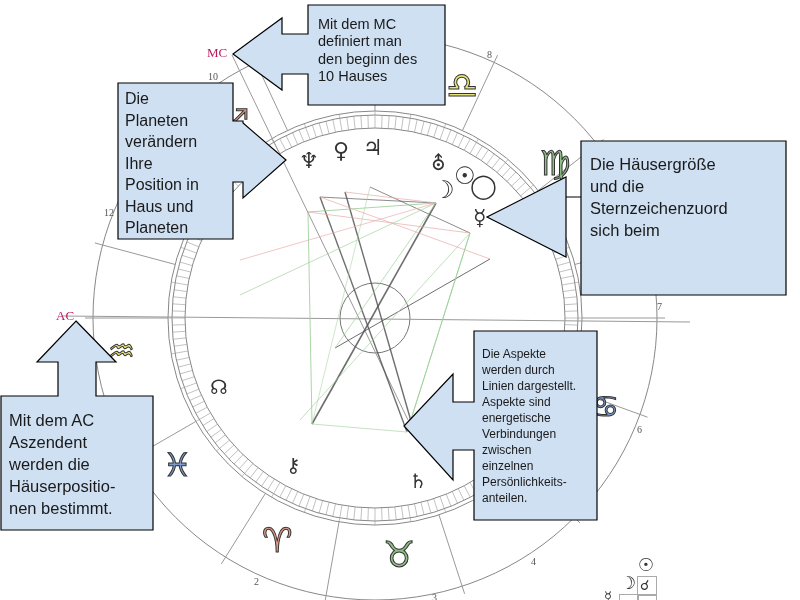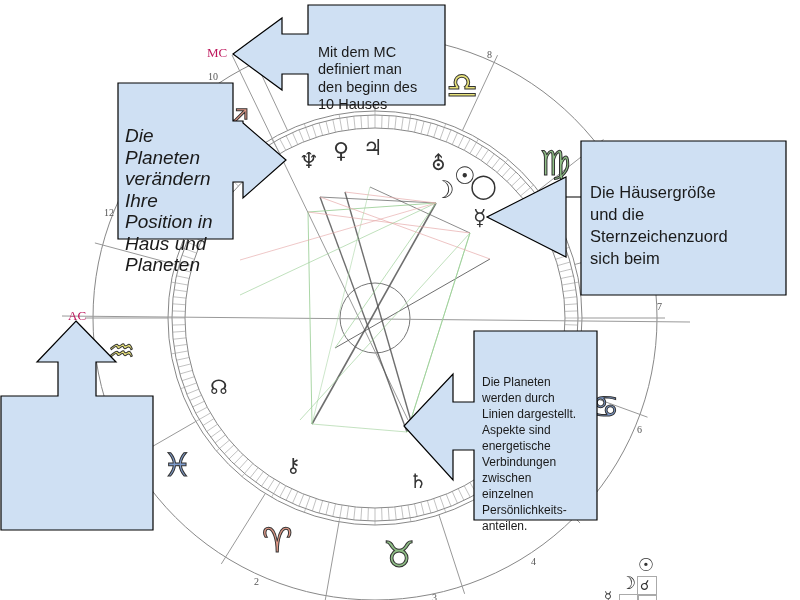--- a/index.html
+++ b/index.html
@@ -1,21 +1,21 @@
 <!DOCTYPE html>
 <html><head>
 <meta charset="utf-8">
 <style>
   html, body { margin:0; padding:0; }
   body { width:800px; height:600px; overflow:hidden; background:#ffffff; position:relative;
          font-family: "Liberation Sans", sans-serif; }
   #wheel { position:absolute; left:0; top:0; width:800px; height:600px; }
   .callout { position:absolute; }
   .callout svg { position:absolute; left:0; top:0; overflow:visible; }
-  .callout .txt { position:absolute; color:#1a1a1a; line-height:1.2;margin-top:28px; }
+  .callout .txt { position:absolute; color:#1a1a1a; line-height:1.2; }
   .glyph { position:absolute; font-family: "DejaVu Sans", sans-serif; line-height:1; }
   .hnum { position:absolute; font-family:"Liberation Serif", serif; font-size:10px; color:#555; }
   .axislabel { position:absolute; font-family:"Liberation Serif", serif; font-size:13px; color:#be185d; }
 </style>
 </head>
 <body>
 
 <svg id="wheel" viewBox="0 0 800 600">
   <g id="wheel-static" fill="none" stroke="#888" stroke-width="1">
     <circle cx="375" cy="318" r="282"></circle>
@@ -242,21 +242,21 @@
       <line x1="312" y1="424" x2="407" y2="432" stroke="#9ccf97" stroke-width="0.7" opacity="0.85"></line>
       <line x1="436" y1="203" x2="335" y2="348" stroke="#9ccf97" stroke-width="0.8" opacity="0.85"></line>
       <line x1="370" y1="187" x2="312" y2="424" stroke="#9ccf97" stroke-width="0.6" opacity="0.85"></line>
       <line x1="240" y1="295" x2="436" y2="203" stroke="#9ccf97" stroke-width="0.8" opacity="0.8"></line>
       <line x1="240" y1="260" x2="436" y2="203" stroke="#e6a8a8" stroke-width="0.8" opacity="0.8"></line>
       <line x1="300" y1="420" x2="470" y2="233" stroke="#9ccf97" stroke-width="0.8" opacity="0.8"></line>
     </g>
 </svg>
 
 <div class="axislabel" style="left:207px;top:45px;">MC</div>
-<div class="axislabel" style="left:68px;top:308px;">AC</div>
+<div class="axislabel" style="left:56px;top:308px;">AC</div>
 
 <div class="hnum" style="left:254px;top:576px;">2</div>
 <div class="hnum" style="left:432px;top:592px;">3</div>
 <div class="hnum" style="left:531px;top:556px;">4</div>
 <div class="hnum" style="left:637px;top:424px;">6</div>
 <div class="hnum" style="left:657px;top:301px;">7</div>
 <div class="hnum" style="left:487px;top:49px;">8</div>
 <div class="hnum" style="left:208px;top:71px;">10</div>
 <div class="hnum" style="left:104px;top:207px;">12</div>
 
@@ -301,21 +301,21 @@
     <div>definiert man</div>
     <div>den beginn des</div>
     <div>10 Hauses</div>
   </div>
 </div>
 
 <div class="callout" style="left:117px;top:82px;width:170px;height:158px;">
   <svg width="170" height="158">
     <polygon points="1,1 116,1 116,39 126,39 126,41 169,78 126,116 126,100 116,100 116,157 1,157" fill="#cfe0f3" stroke="#000" stroke-width="1.2"></polygon>
   </svg>
-  <div class="txt" style="left:8px;top:15px;font-size:19px;line-height:21.5px;font-style:italic;">
+  <div class="txt" style="left:8px;top:6px;font-size:16px;line-height:21.5px;">
     <div>Die</div>
     <div>Planeten</div>
     <div>verändern</div>
     <div>Ihre</div>
     <div>Position in</div>
     <div>Haus und</div>
     <div>Planeten</div>
   </div>
 </div>
 
@@ -328,28 +328,35 @@
     <div>und die</div>
     <div>Sternzeichenzuord</div>
     <div>sich beim</div>
   </div>
 </div>
 
 <div class="callout" style="left:0px;top:320px;width:156px;height:212px;">
   <svg width="156" height="212">
     <polygon points="76,1 116,42 96,42 96,76 153,76 153,210 1,210 1,76 58,76 58,42 37,42" fill="#cfe0f3" stroke="#000" stroke-width="1.2"></polygon>
   </svg>
+  <div class="txt" style="left:9px;top:89px;font-size:16.5px;line-height:22px;">
+    <div>Mit dem AC</div>
+    <div>Aszendent</div>
+    <div>werden die</div>
+    <div>Häuserpositio-</div>
+    <div>nen bestimmt.</div>
+  </div>
 </div>
 
 <div class="callout" style="left:403px;top:330px;width:196px;height:192px;">
   <svg width="196" height="192">
     <polygon points="71,1 194,1 194,190 71,190 71,120 50,120 50,150 1,96 50,44 50,72 71,72" fill="#cfe0f3" stroke="#000" stroke-width="1.2"></polygon>
   </svg>
   <div class="txt" style="left:79px;top:16px;font-size:12px;line-height:16px;">
-    <div>Die Planeten</div>
+    <div>Die Aspekte</div>
     <div>werden durch</div>
     <div>Linien dargestellt.</div>
     <div>Aspekte sind</div>
     <div>energetische</div>
     <div>Verbindungen</div>
     <div>zwischen</div>
     <div>einzelnen</div>
     <div>Persönlichkeits-</div>
     <div>anteilen.</div>
   </div>

